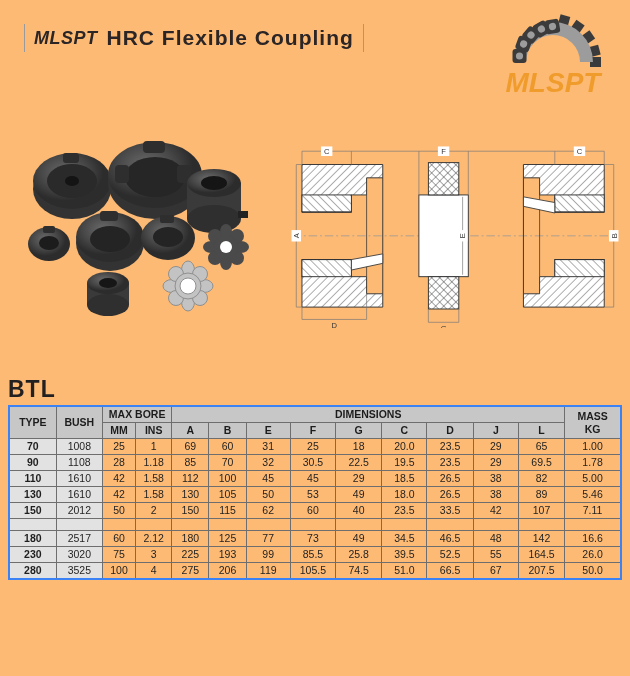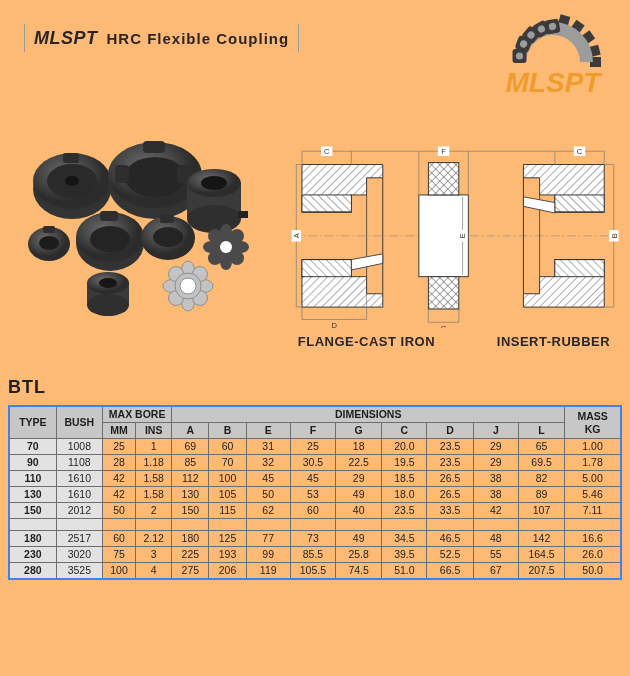--- a/index.html
+++ b/index.html
@@ -3,38 +3,38 @@
 <meta charset="utf-8">
 <style>
   html,body{margin:0;padding:0;background:#fff;}
   .page{position:relative;width:630px;height:676px;background:#fdba74;overflow:hidden;
         font-family:"Liberation Sans",sans-serif;color:#222;}
 
   
   .titlebar{position:absolute;left:24px;top:24px;display:flex;align-items:center;gap:9px;}
   .vbar{width:1px;height:28px;background:#9a9a9a;}
   .brand{font-size:18px;font-weight:bold;font-style:italic;color:#2b2526;letter-spacing:.5px;}
-  .apptitle{font-size:15px;font-weight:bold;color:#2b2526;letter-spacing:1px;text-align:right;}
+  .apptitle{font-size:21px;font-weight:bold;color:#2b2526;letter-spacing:1px;text-align:right;}
 
   
   .logo{position:absolute;left:488px;top:10px;width:130px;height:88px;}
 
   
   .photos{position:absolute;left:25px;top:131px;width:250px;height:195px;}
   .drawwrap{position:absolute;left:282px;top:136px;width:346px;}
   .captions{display:flex;margin-top:2px;}
   .cap{font-size:13px;font-weight:bold;color:#2b2526;letter-spacing:.5px;text-align:center;}
   .cap1{width:170px;}
   .cap2{width:150px;margin-left:28px;}
 
   
   .sectionrow{position:absolute;left:8px;top:378px;width:614px;display:flex;
               justify-content:space-between;align-items:flex-end;}
   .sectiontitle{font-size:13.5px;font-weight:bold;color:#232021;letter-spacing:.3px;}
-  .seriescode{font-size:18px;font-weight:bold;color:#232021;letter-spacing:1px;line-height:1;}
+  .seriescode{font-size:23px;font-weight:bold;color:#232021;letter-spacing:1px;line-height:1;}
 
   
   table.spec{position:absolute;left:8px;top:405px;width:614px;border-collapse:collapse;
              table-layout:fixed;font-size:10.5px;color:#1f1f1f;}
   table.spec{border:2px solid #3b82f6;}
   .spec th,.spec td{border:1px solid #6e6e6e;text-align:center;padding:0;height:15px;
                     line-height:13px;overflow:hidden;white-space:nowrap;}
   .spec thead th{background:#c7c7c7;font-weight:bold;font-size:10.5px;color:#1c1c1c;}
   .spec td.lbl{background:#e2e2e2;}
   .spec td.type{font-weight:bold;}
@@ -265,24 +265,20 @@
         <rect x="1" y="99" width="10" height="12" fill="#fff" stroke="none"></rect>
         <text x="6" y="105" transform="rotate(-90 6 105)" dy="3">A</text>
         <rect x="335" y="99" width="10" height="12" fill="#fff" stroke="none"></rect>
         <text x="340" y="105" transform="rotate(-90 340 105)" dy="3">B</text>
         <text x="46" y="202">D</text>
         <text x="161" y="205">G</text>
         <rect x="176" y="99" width="10" height="12" fill="#fff" stroke="none"></rect>
         <text x="181" y="105" transform="rotate(-90 181 105)" dy="3">E</text>
       </g>
     </svg>
-    <div class="captions">
-      <div class="cap cap1">FLANGE-CAST IRON</div>
-      <div class="cap cap2">INSERT-RUBBER</div>
-    </div>
   </div>
 
   <div class="sectionrow">
     <span class="seriescode">BTL</span>
   </div>
 
   <table class="spec">
     <colgroup>
       <col style="width:47px">
         <col style="width:46px">

